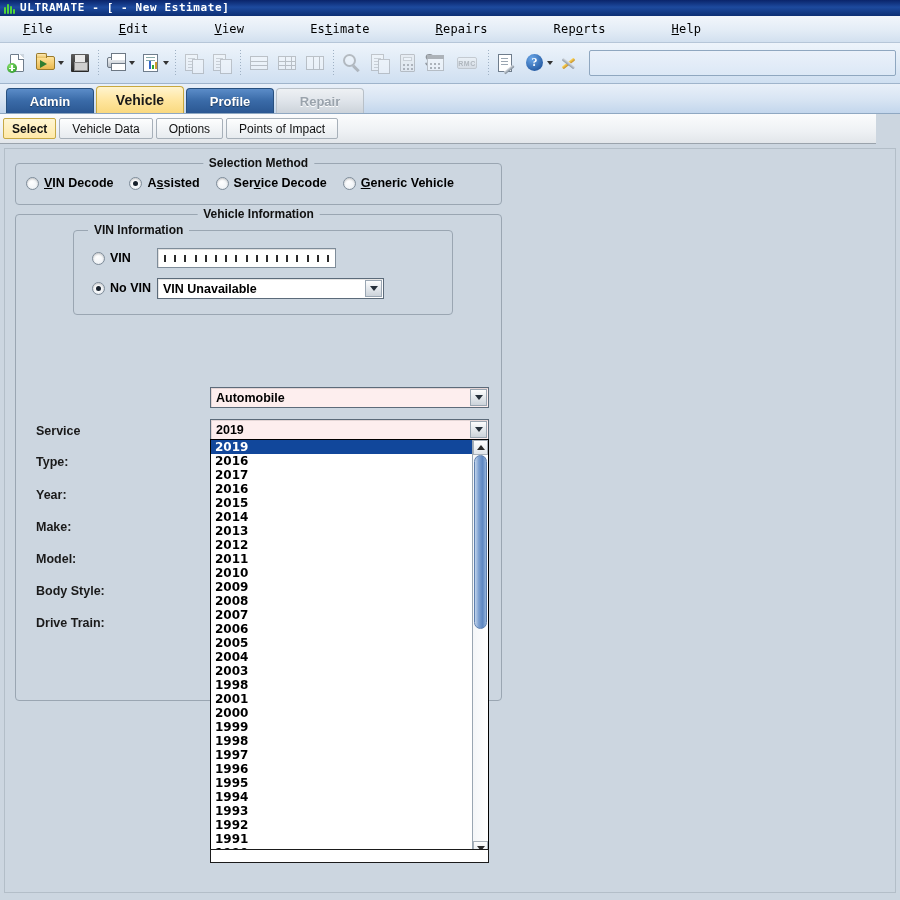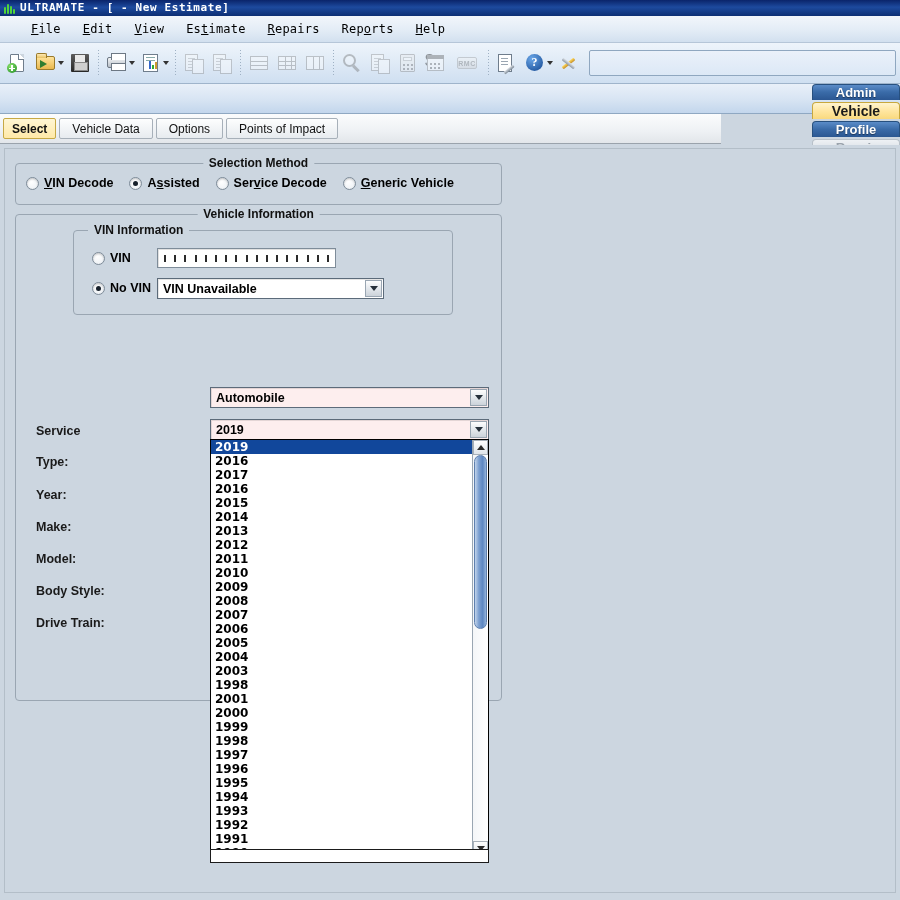--- a/index.html
+++ b/index.html
@@ -34,21 +34,21 @@
     color: #ffffff; font-family: "DejaVu Sans Mono", monospace;
     font-size: 11px; font-weight: bold; letter-spacing: 0.6px;
     white-space: nowrap; line-height: 16px;
   }
 
   
   .menubar {
     position: absolute; top: 16px; left: 0; width: 900px; height: 27px;
     background: linear-gradient(to bottom, #f2f6fb 0%, #e3ecf6 55%, #d2e0ef 100%);
     border-bottom: 1px solid #b6c6d8;
-    display: flex; align-items: center; padding-left: 20px;
+    display: flex; align-items: center; padding-left: 12px; gap: 44px;
   }
   .menu-item {
     font-size: 12px; color: #000; padding: 2px 11px; cursor: default;
     font-family: "DejaVu Sans Mono", monospace; letter-spacing: .2px;
   }
   .menu-item u { text-decoration: underline; }
 
   
   .toolbar {
     position: absolute; top: 43px; left: 0; width: 900px; height: 41px;
@@ -155,21 +155,21 @@
         border:1px solid #6f7d8c; }
   .docwr b { position:absolute; left:2px; right:3px; top:3px; height:1px; background:#9aa6b2;
         box-shadow:0 3px 0 #9aa6b2, 0 6px 0 #9aa6b2; }
   .docwr i { position:absolute; right:-4px; bottom:0px; width:12px; height:3px; border-radius:1px;
         background: linear-gradient(to bottom,#dfe4ea,#7c8894); transform: rotate(-40deg); }
 
   
   .tabrow {
     position: absolute; top: 84px; left: 0; width: 900px; height: 30px;
     background: linear-gradient(to bottom, #e9f0f9 0%, #d7e4f3 55%, #c3d6ec 100%);
-    border-bottom: 1px solid #8fa8c2; display: flex; align-items: flex-end; padding-left: 6px; gap: 2px; flex-direction: column;
+    border-bottom: 1px solid #8fa8c2; display: flex; align-items: flex-end; padding-left: 6px; gap: 2px;
   }
   .tab {
     height: 25px; min-width: 88px; padding: 0 16px;
     display: flex; align-items: center; justify-content: center;
     font-size: 13px; font-weight: bold; color: #ffffff;
     background: linear-gradient(to bottom, #5b8cc8 0%, #3a6ba8 48%, #2b5792 100%);
     border: 1px solid #27507f; border-bottom: none; border-radius: 4px 4px 0 0;
     text-shadow: 0 1px 1px rgba(0,0,0,.45); cursor: default;
   }
   .tab.active {
@@ -177,21 +177,21 @@
     color: #1a1a1a; text-shadow: none; border-color: #c8a83e;
     height: 27px; font-size: 14px;
   }
   .tab.disabled {
     background: linear-gradient(to bottom, #eef1f4 0%, #dfe4ea 50%, #ccd3da 100%);
     color: #9aa3ac; border-color: #b8c0c8; text-shadow: 0 1px 0 #fff;
   }
 
   
   .subtabrow {
-    position: absolute; top: 114px; left: 0; width: 721px; height: 30px;
+    position: absolute; top: 114px; left: 0; width: 876px; height: 30px;
     background: linear-gradient(to bottom, #fbfcfd 0%, #eef1f4 60%, #e2e6ea 100%);
     border-bottom: 1px solid #9aa3ac; display: flex; align-items: center; padding-left: 3px; gap: 3px;
   }
   .subtab {
     height: 21px; padding: 0 12px; display: flex; align-items: center;
     font-size: 12px; color: #111;
     background: linear-gradient(to bottom, #fdfefe, #e7ebef);
     border: 1px solid #a7b0b9; border-radius: 2px; cursor: default;
   }
   .subtab.active {

